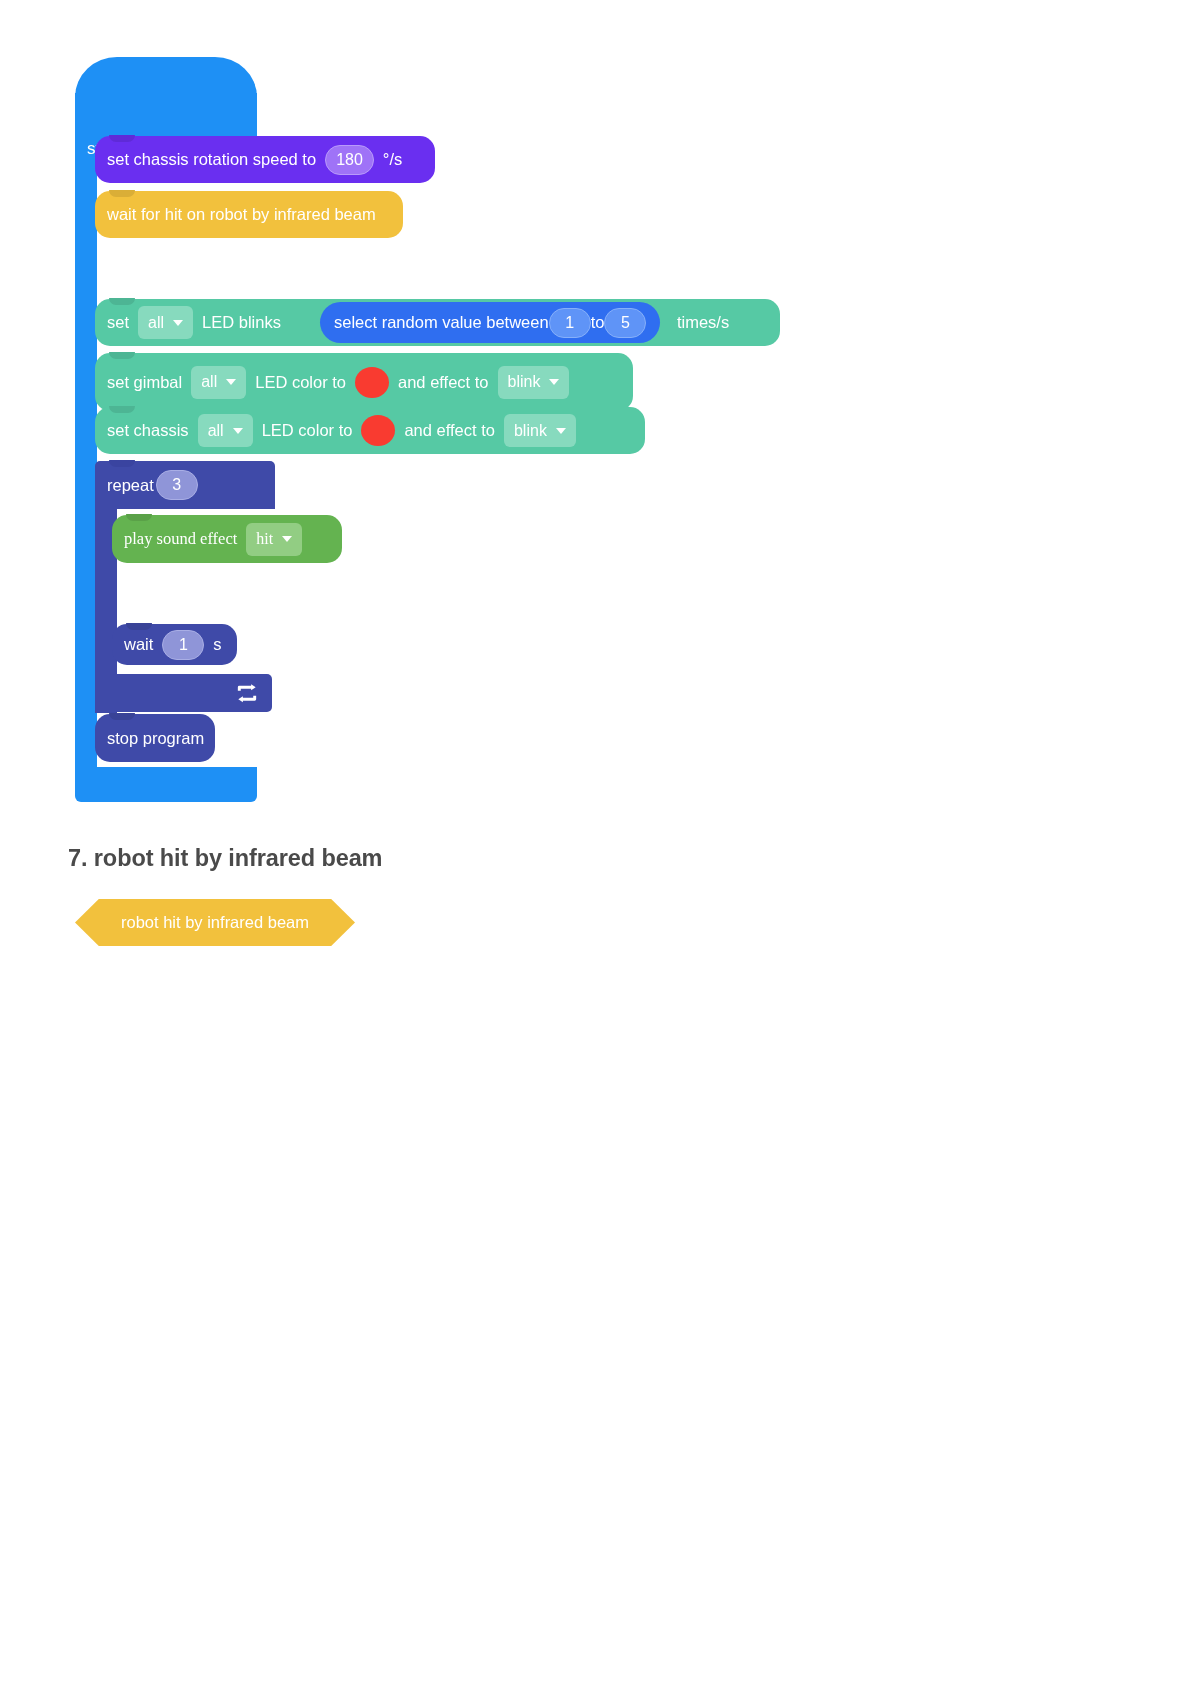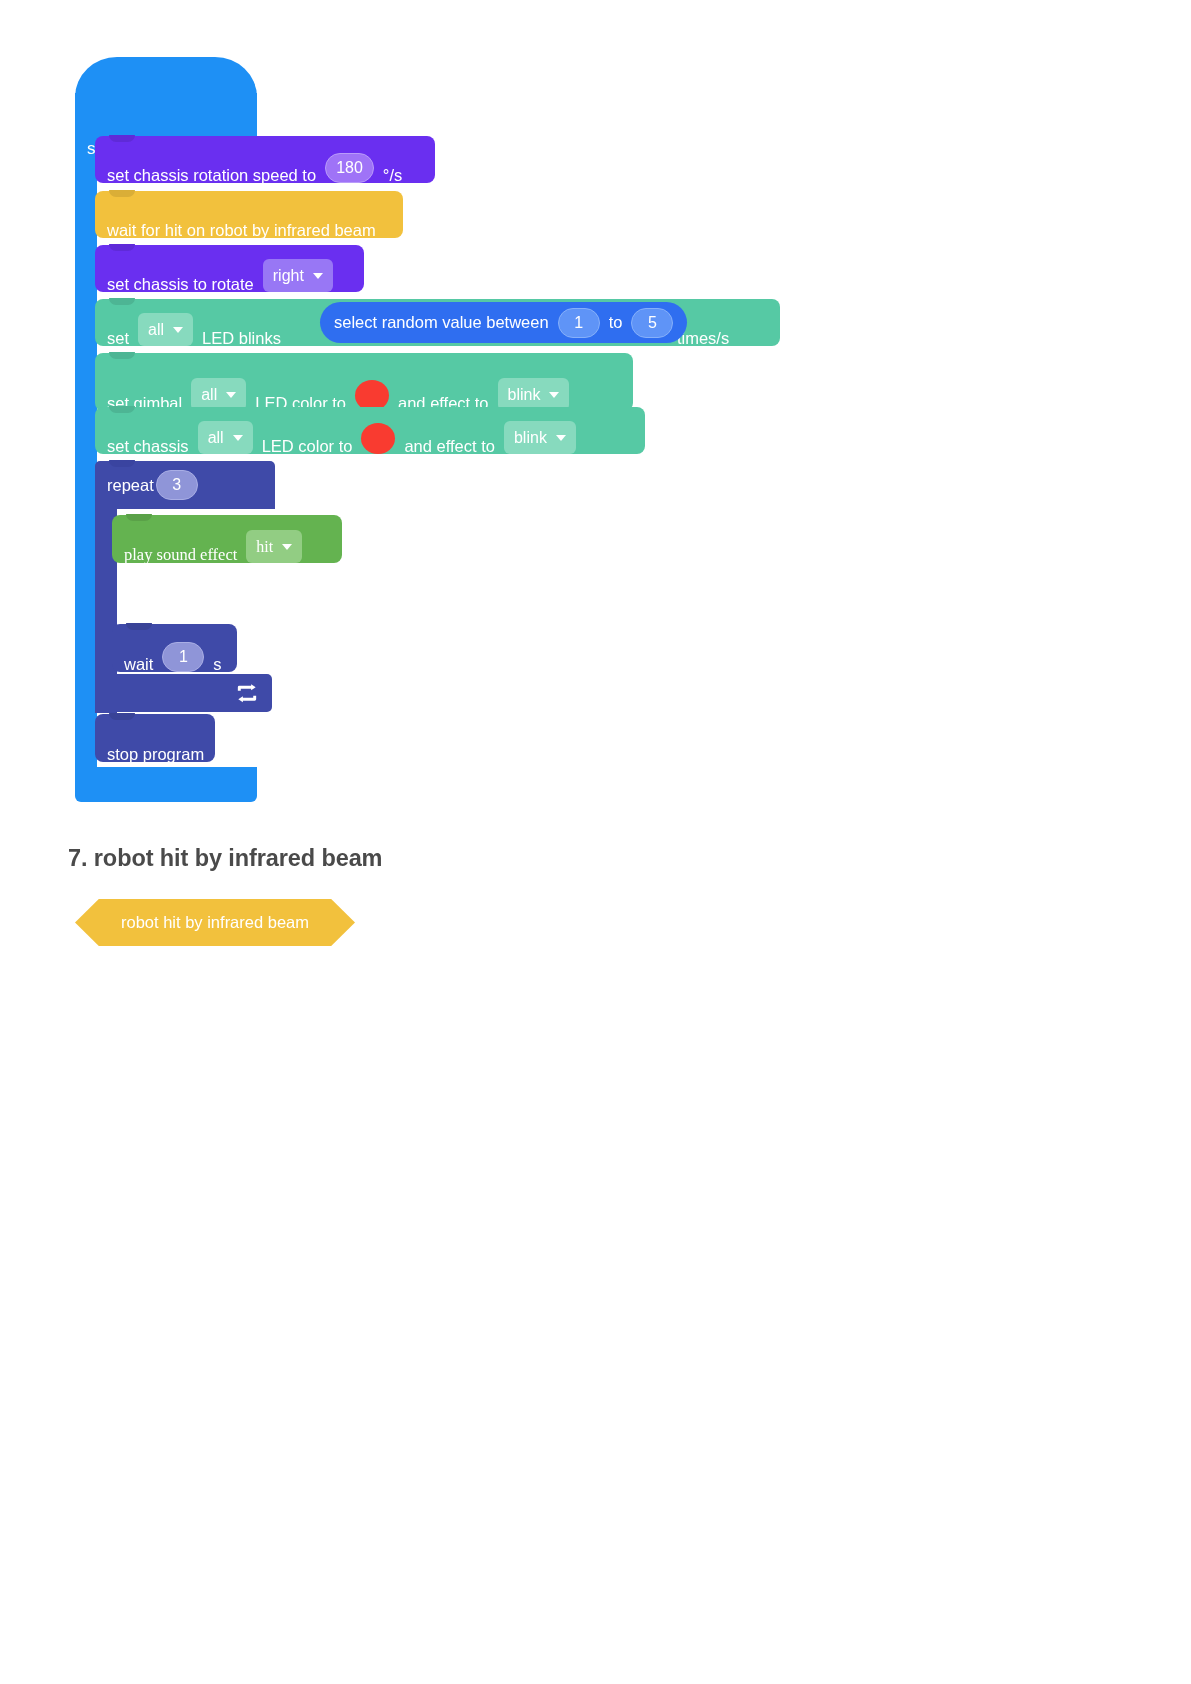--- a/index.html
+++ b/index.html
@@ -80,23 +80,23 @@
     width: 182px;
     height: 35px;
     background: #1e90f5;
     border-radius: 0 0 6px 6px;
   }
 
   
   .blk {
     position: absolute;
     display: flex;
-    align-items: flex-end;
-    box-sizing: border-box;
-    border-radius: 8px;
+    align-items: center;
+    box-sizing: border-box;
+    border-radius: 15px;
     color: #ffffff;
     font-size: 16.5px;
     white-space: nowrap;
     padding: 0 12px;
     gap: 9px;
   }
   .blk .txt { line-height: 1; }
 
   
   .blk::before {
@@ -165,21 +165,20 @@
     border-radius: 50%;
     background: #f93b30;
     flex: 0 0 auto;
   }
 
   
   .reporter {
     position: absolute;
     display: flex;
     align-items: center;
-    gap: 9px;
     height: 41px;
     padding: 0 14px;
     border-radius: 21px;
     background: #2f6ef0;
     color: #ffffff;
     font-size: 16.5px;
     box-sizing: border-box;
     white-space: nowrap;
   }
 
@@ -269,27 +268,20 @@
   <div class="blk c-motion" style="left:95px; top:136px; width:340px; height:47px;">
     <span class="txt">set chassis rotation speed to</span>
     <span class="num-pill num-motion">180</span>
     <span class="txt">°/s</span>
   </div>
 
   <div class="blk c-event" style="left:95px; top:191px; width:308px; height:47px;">
     <span class="txt">wait for hit on robot by infrared beam</span>
   </div>
 
-  <div class="blk c-motion" style="left:95px; top:245px; width:269px; height:47px;">
-    <span class="txt">set chassis to rotate</span>
-    <span class="dd dd-motion">
-      <span>right</span>
-      <span class="caret"></span>
-    </span>
-  </div>
 
   <div class="blk c-led" style="left:95px; top:299px; width:685px; height:47px;">
     <span class="txt">set</span>
     <span class="dd dd-led">
       <span>all</span>
       <span class="caret"></span>
     </span>
     <span class="txt">LED blinks</span>
     <span style="display:inline-block;width:378px;"></span>
     <span class="txt">times/s</span>
@@ -348,21 +340,21 @@
 
   <div class="blk c-sound" style="left:112px; top:515px; width:230px; height:48px;font-family:Liberation Serif, serif;">
     <span class="txt">play sound effect</span>
     <span class="dd dd-sound">
       <span>hit</span>
       <span class="caret"></span>
     </span>
   </div>
 
 
-  <div class="blk c-control" style="left:112px; top:624px; width:125px; height:48px;">
+  <div class="blk c-control" style="left:112px; top:624px; width:125px; height:41px;">
     <span class="txt">wait</span>
     <span class="num-pill num-control">1</span>
     <span class="txt">s</span>
   </div>
 
   <div class="blk c-control" style="left:95px; top:714px; width:120px; height:48px;">
     <span class="txt">stop program</span>
   </div>
 
 </div>

